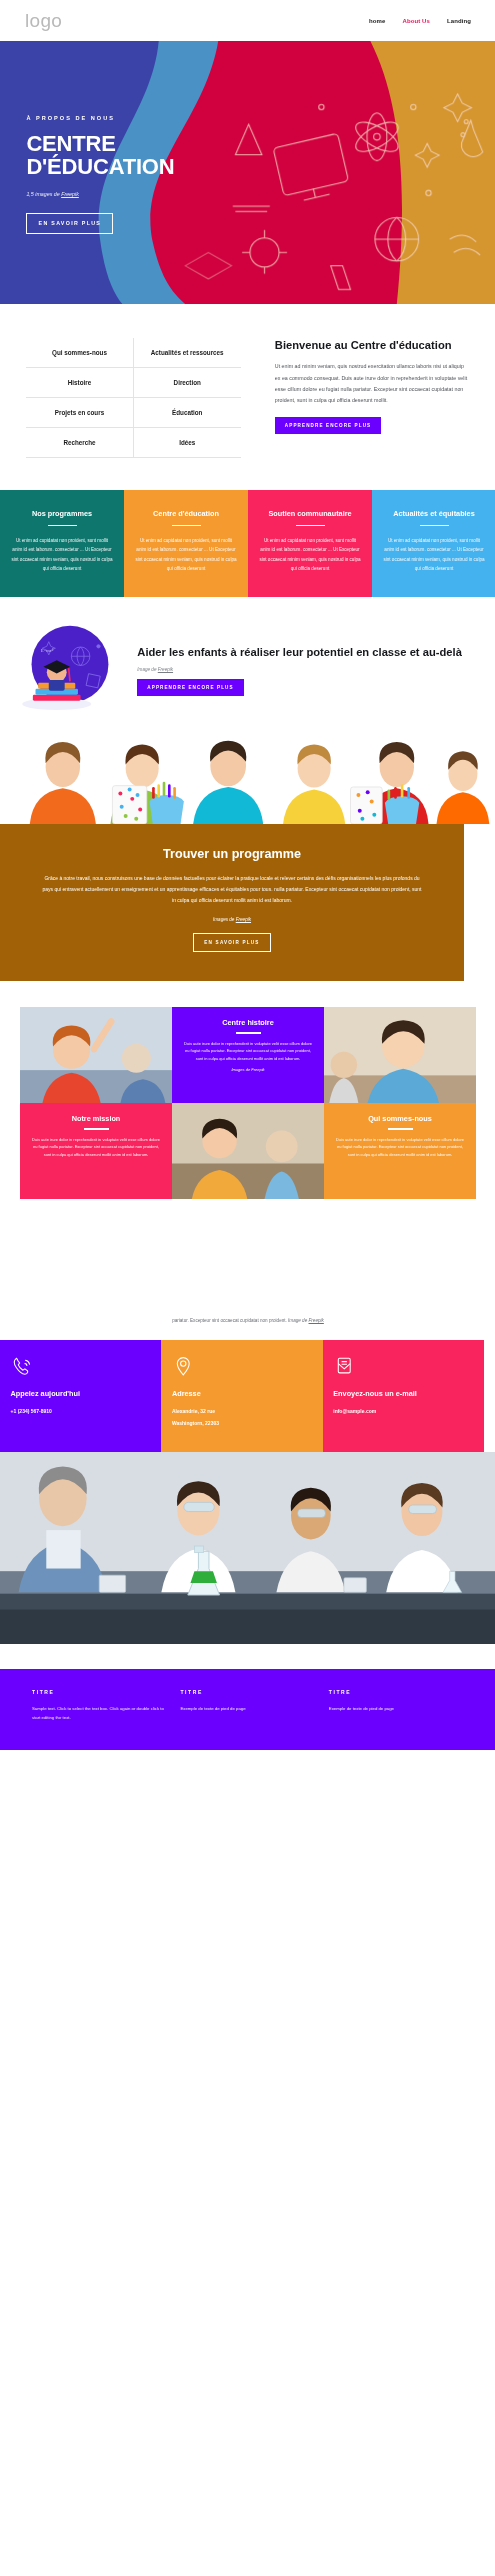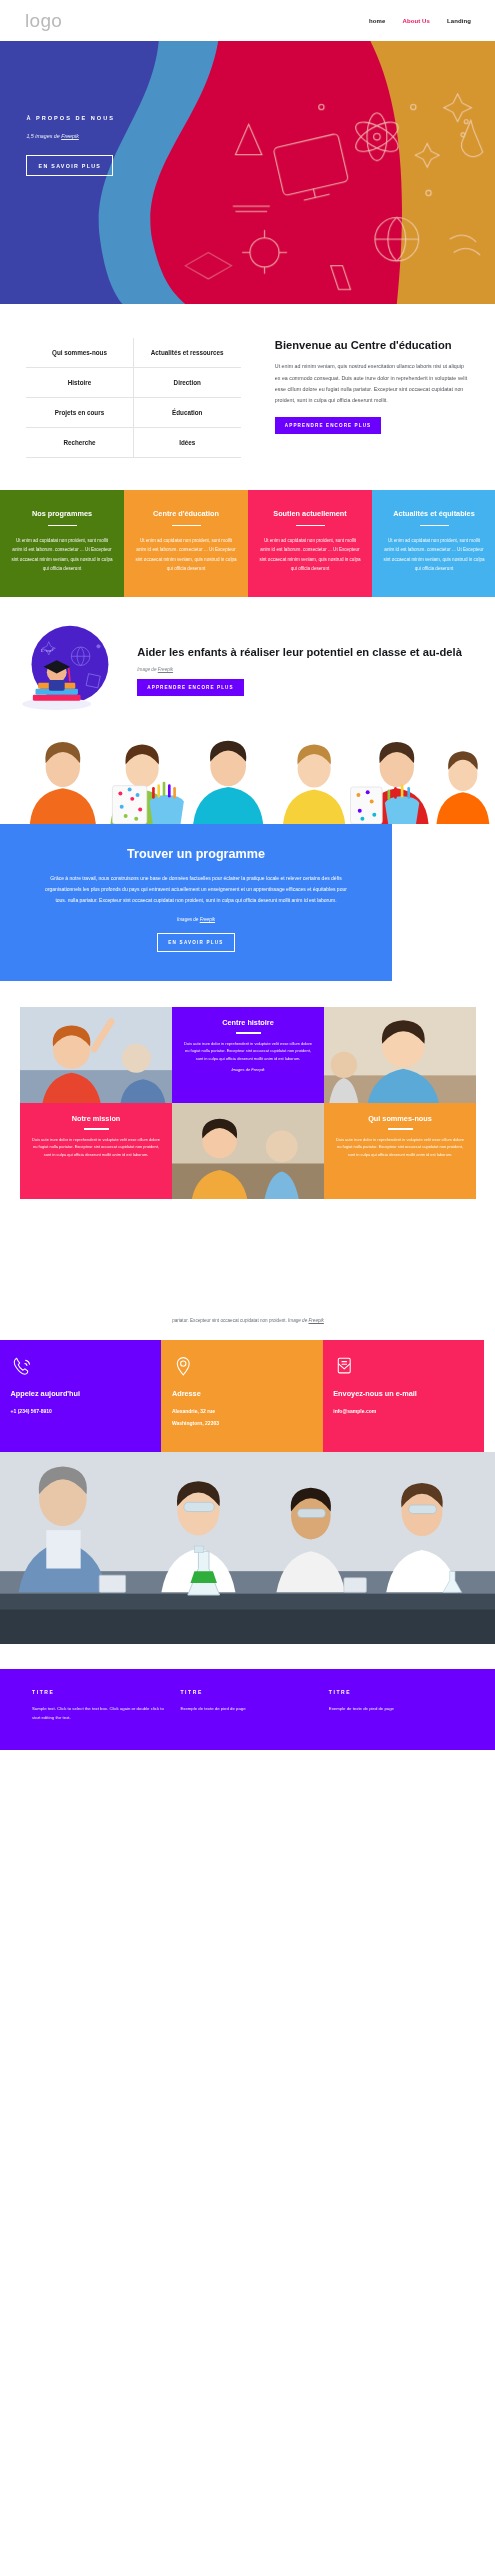--- a/index.html
+++ b/index.html
@@ -97,21 +97,21 @@
   .aider-txt { flex:1; padding-top:2.6px; }
   .aider-h { font-size:11.2px; font-weight:700; line-height:1.25; color:#16181c; }
   .aider-credit { margin-top:8px; font-size:4.6px; font-style:italic; color:#7a7f86; }
   .aider-credit u { text-decoration:underline; }
 
   
   .photo-band { width:496px; height:86px; position:relative; overflow:hidden; background:#fff; }
 
   
   .trouver {
-    width:392px; background:#3b82f6; color:#fff;
+    width:464px; background:#a16207; color:#fff;
     padding:22.5px 41px 29px 41px; text-align:center;
   }
   .trouver h2 { font-size:12.6px; font-weight:700; margin-bottom:12px; }
   .trouver p { font-size:5px; line-height:2.25; }
   .trouver .credit { font-size:4.6px; font-style:italic; margin-top:10.6px; }
   .trouver .credit u { text-decoration:underline; }
   .btn-outline-w {
     display:inline-block; margin-top:10.6px; border:1px solid #fff;
     background:transparent; color:#fff; font-size:4.6px; font-weight:700;
     letter-spacing:1.2px; padding:6px 10.6px; cursor:pointer;
@@ -197,20 +197,24 @@
         <path d="M567 300 h66 M600 267 c-18 16 -18 50 0 66 M600 267 c18 16 18 50 0 66"></path>
         <circle cx="400" cy="320" r="22"></circle>
         <path d="M400 298 v-12 M400 342 v10 M378 320 h-12 M422 320 h12"></path>
         <path d="M280 340 l35 -20 35 20 -35 20 z" opacity=".55"></path>
         <path d="M500 340 l12 36 18 0 -12 -36 z"></path>
         <path d="M680 300 q22 -14 40 4 M686 320 q22 -14 40 4"></path>
       </g>
     </svg>
     <div class="hero-inner">
       <div class="hero-eyebrow">À PROPOS DE NOUS</div>
+      <div class="hero-title">
+        <div>CENTRE</div>
+        <div>D'ÉDUCATION</div>
+      </div>
       <div class="hero-credit">
         <span>1,5 images de </span><u>Freepik</u>
       </div>
       <button class="hero-btn">EN SAVOIR PLUS</button>
     </div>
   </div>
 
   <div class="welcome">
     <div class="menu-grid">
       <div class="menu-cell">Qui sommes-nous</div>
@@ -223,32 +227,32 @@
       <div class="menu-cell">Idées</div>
     </div>
     <div class="welcome-col">
       <div class="welcome-h">Bienvenue au Centre d'éducation</div>
       <div class="welcome-p">Ut enim ad minim veniam, quis nostrud exercitation ullamco laboris nisi ut aliquip ex ea commodo consequat. Duis aute irure dolor in reprehenderit in voluptate velit esse cillum dolore eu fugiat nulla pariatur. Excepteur sint occaecat cupidatat non proident, sunt in culpa qui officia deserunt mollit.</div>
       <button class="btn-purple">APPRENDRE ENCORE PLUS</button>
     </div>
   </div>
 
   <div class="cards4">
-    <div class="card4" style="background:#4d7c0f">
+    <div class="card4" style="background:#0f766e">
       <h3>Nos programmes</h3>
       <div class="rule"></div>
       <p>Ut enim ad cupidatat non proident, sunt mollit anim id est laborum. consectetur ... Ut Excepteur sint occaecat minim veniam, quis nostrud in culpa qui officia deserunt</p>
     </div>
     <div class="card4" style="background:#f59a2e">
       <h3>Centre d'éducation</h3>
       <div class="rule"></div>
       <p>Ut enim ad cupidatat non proident, sunt mollit anim id est laborum. consectetur ... Ut Excepteur sint occaecat minim veniam, quis nostrud in culpa qui officia deserunt</p>
     </div>
     <div class="card4" style="background:#f9245e">
-      <h3>Soutien actuellement</h3>
+      <h3>Soutien communautaire</h3>
       <div class="rule"></div>
       <p>Ut enim ad cupidatat non proident, sunt mollit anim id est laborum. consectetur ... Ut Excepteur sint occaecat minim veniam, quis nostrud in culpa qui officia deserunt</p>
     </div>
     <div class="card4" style="background:#44b2ee">
       <h3>Actualités et équitables</h3>
       <div class="rule"></div>
       <p>Ut enim ad cupidatat non proident, sunt mollit anim id est laborum. consectetur ... Ut Excepteur sint occaecat minim veniam, quis nostrud in culpa qui officia deserunt</p>
     </div>
   </div>
 

